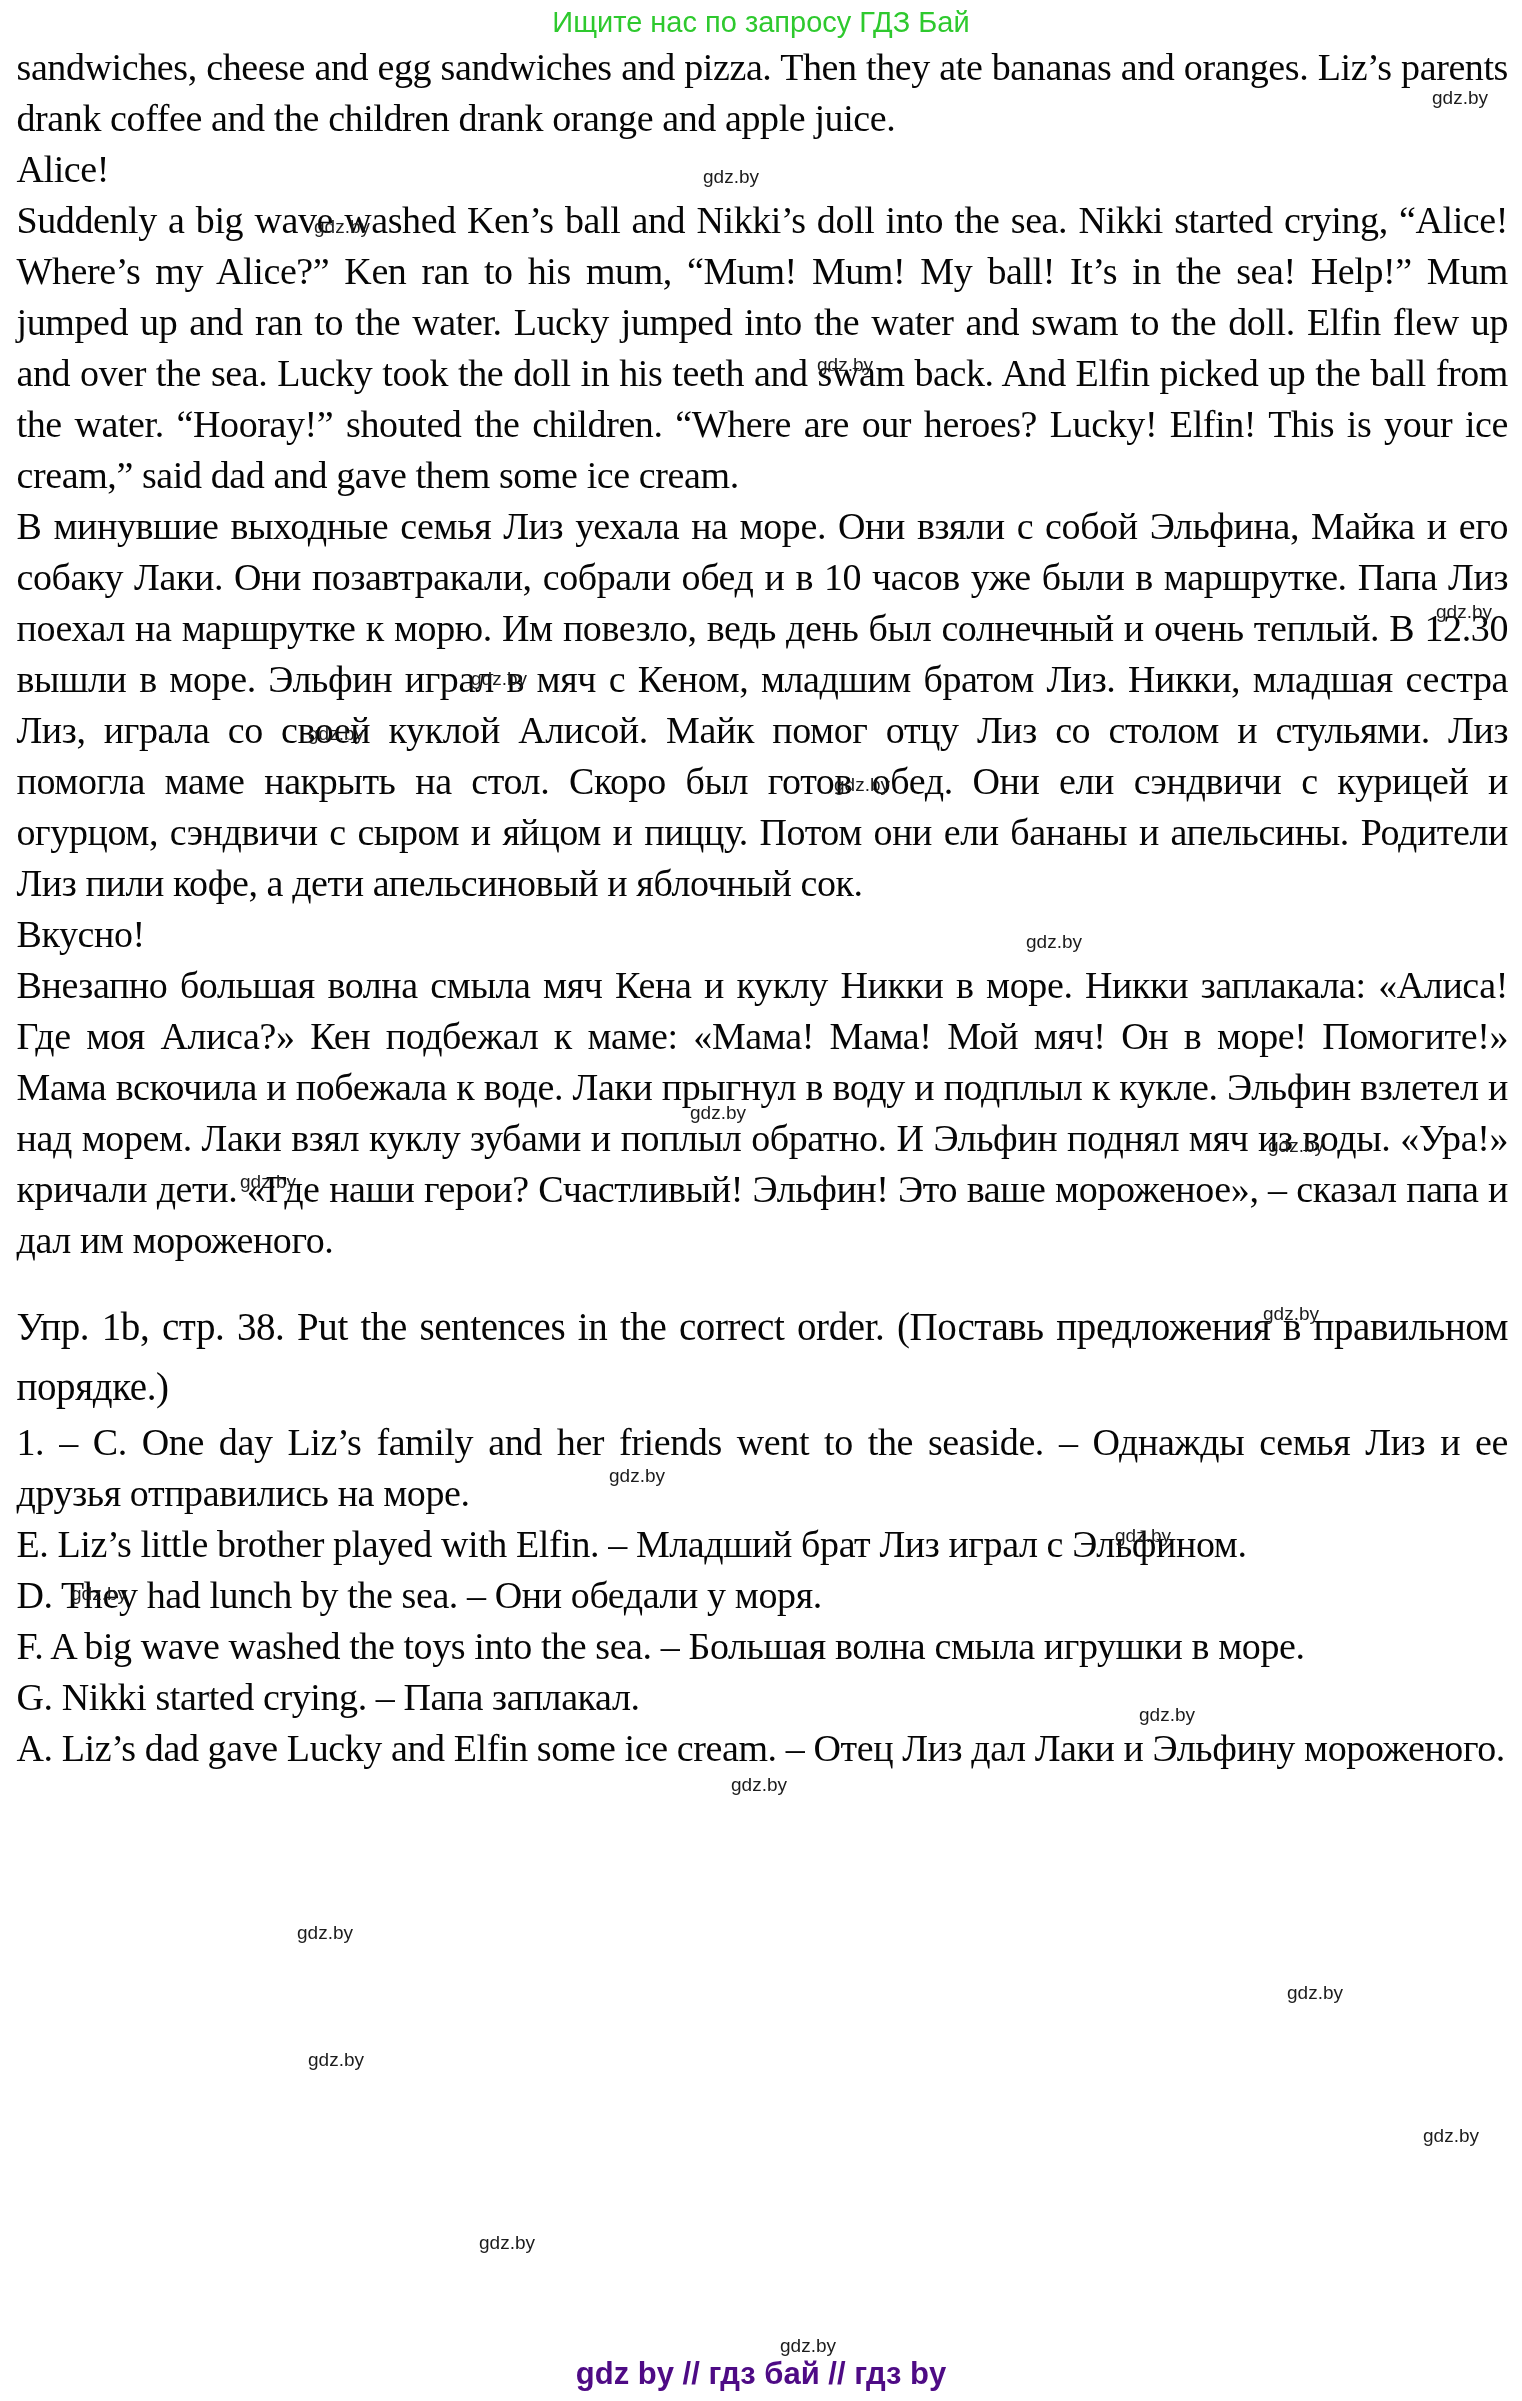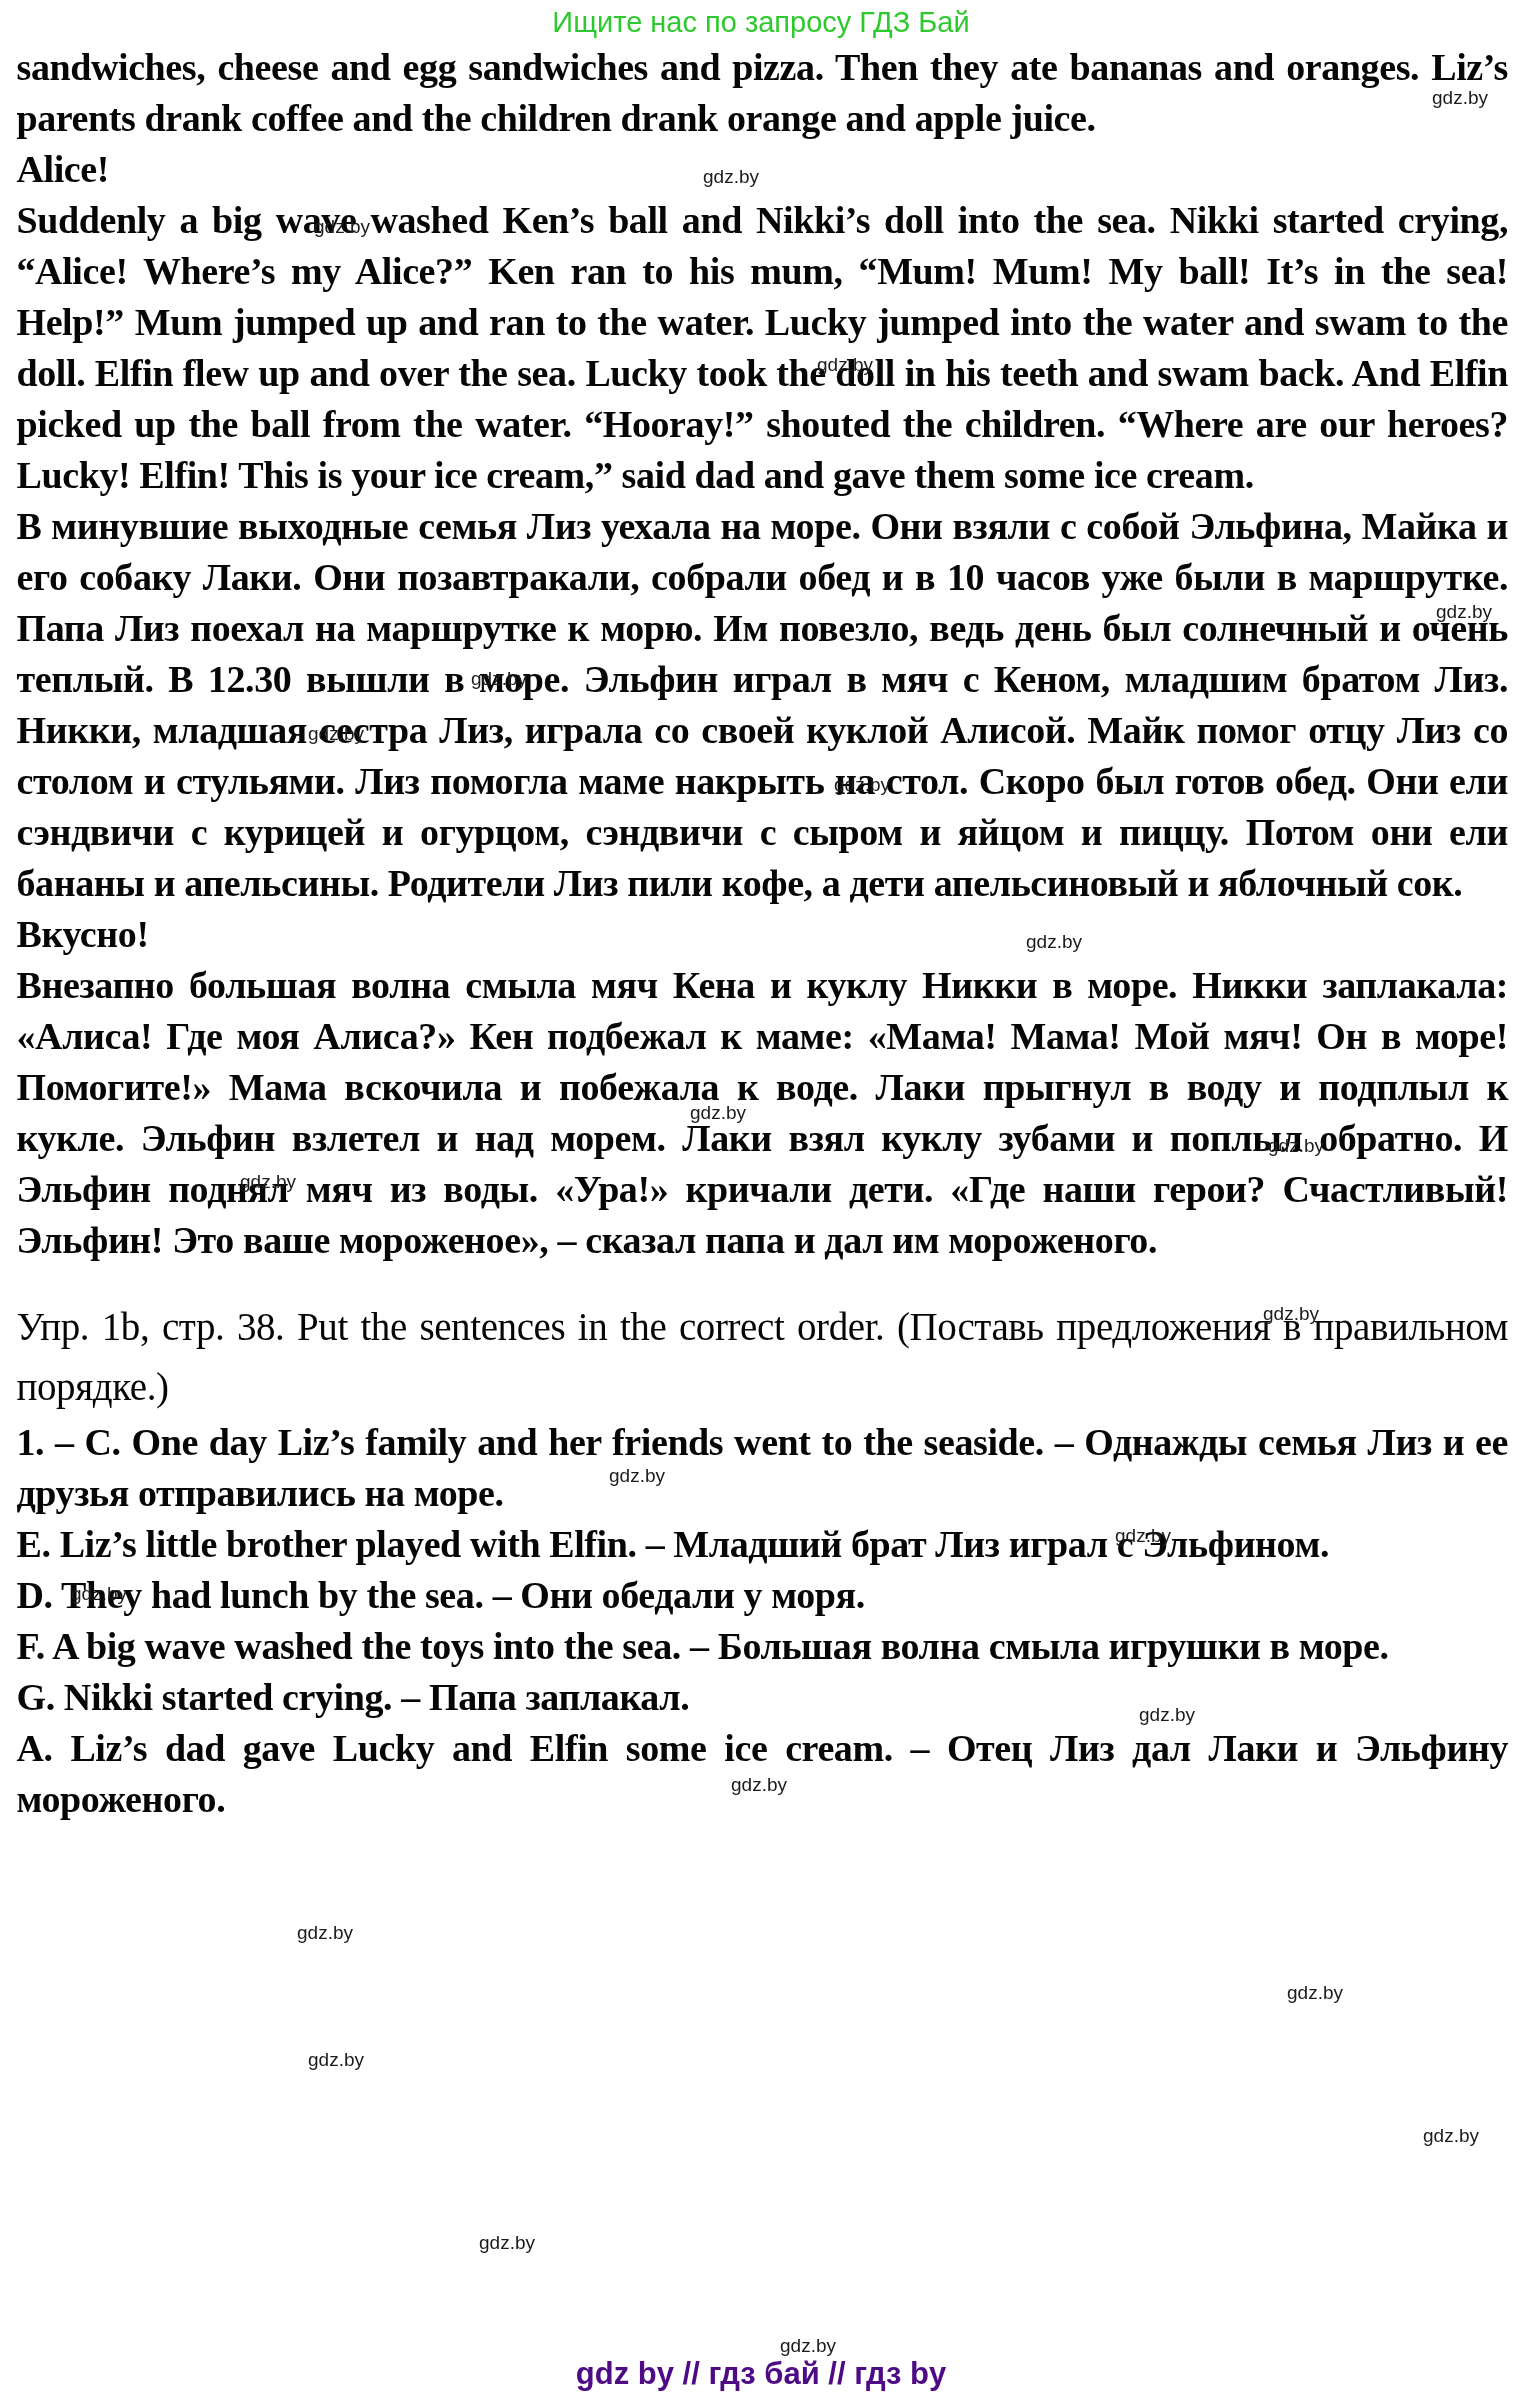--- a/index.html
+++ b/index.html
@@ -33,21 +33,20 @@
     right: 14px;
   }
   .doc-body p {
     margin: 0;
     padding: 0;
     font-size: 38px;
     line-height: 51px;
     letter-spacing: -0.4px;
     text-align: justify;
     text-justify: inter-word;
-    font-weight: bold;
   }
   .doc-body p.short {
     text-align: left;
   }
   .doc-body h2 {
     margin: 31px 0 0 0;
     padding: 0;
     font-size: 39px;
     line-height: 60px;
     font-weight: 400;

